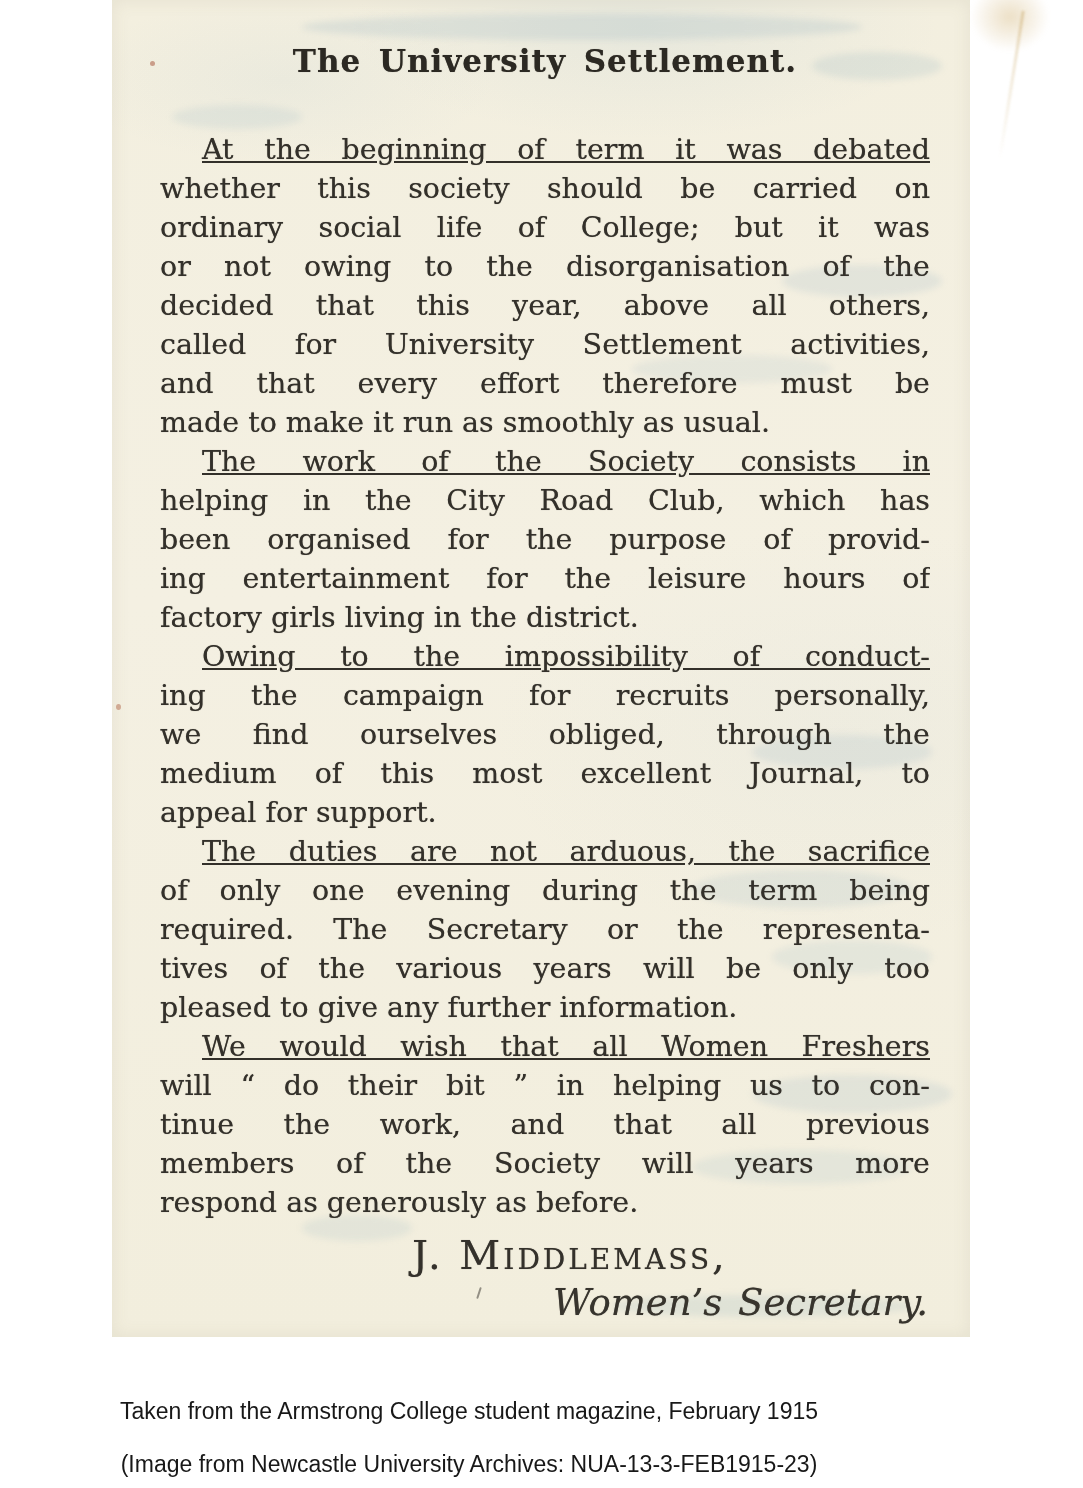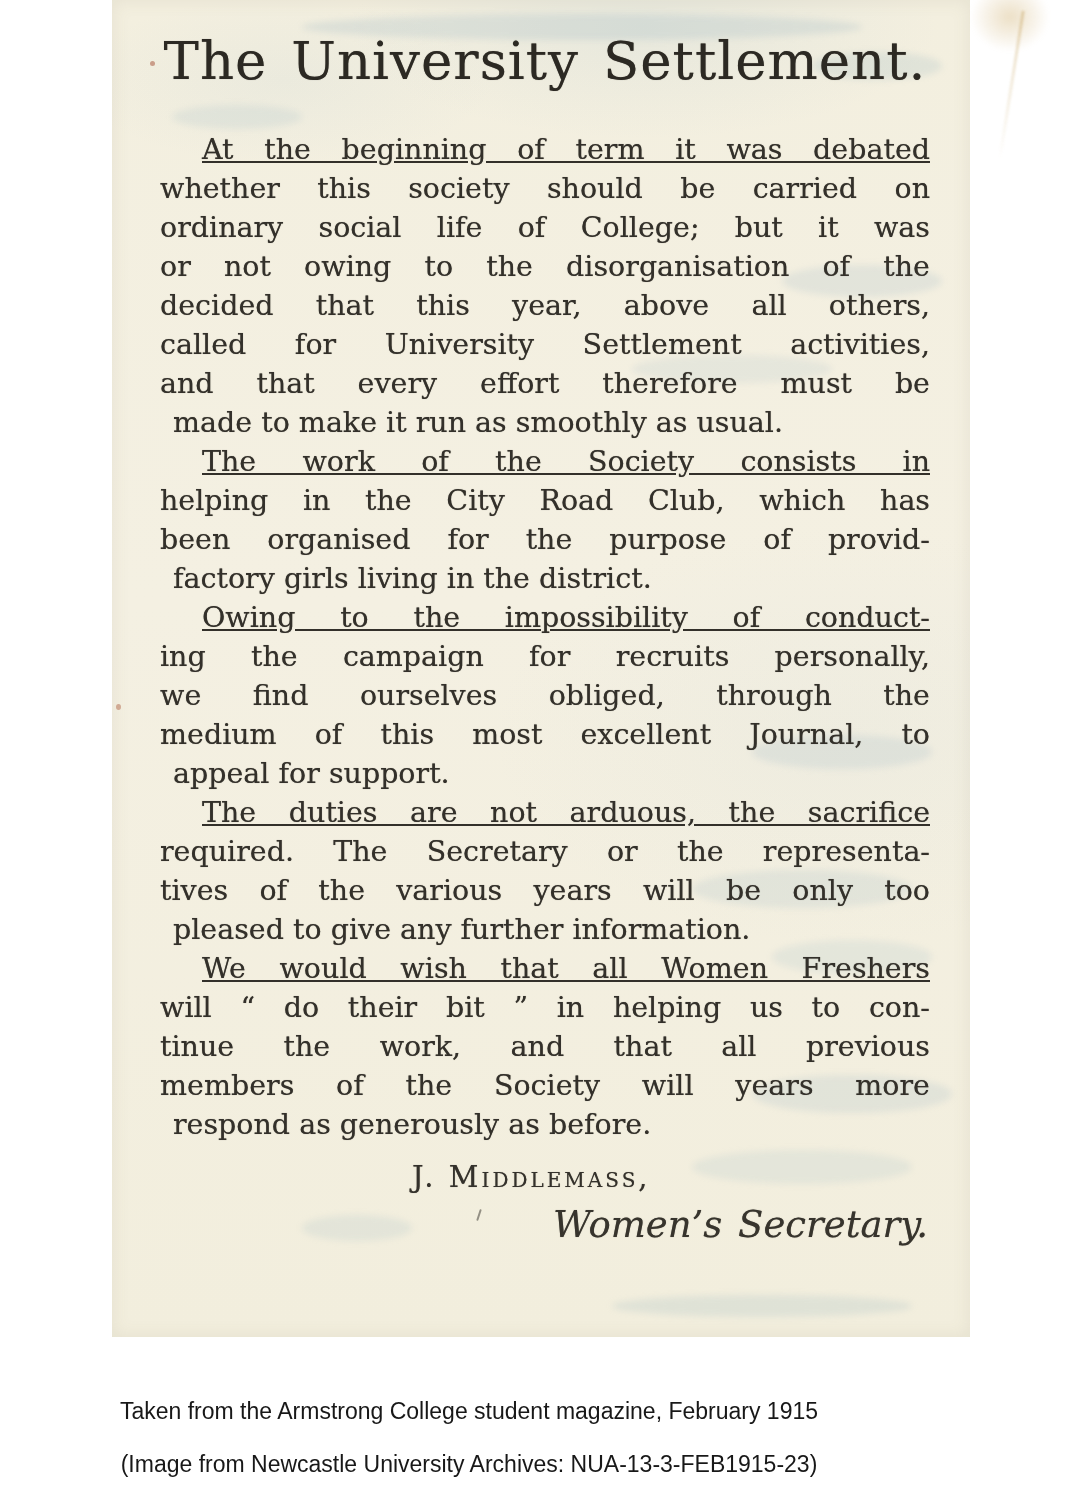--- a/index.html
+++ b/index.html
@@ -26,43 +26,43 @@
   }
   .textblock {
     position: absolute;
     left: 48px; top: 36px;
     width: 770px;
     color: #33302a;
     text-shadow: 0 0 0.7px rgba(45,41,34,0.65);
   }
   .title {
     height: 94px;
-    font-size: 53px;
+    font-size: 31px;
     line-height: 50px;
-    font-weight: 400;
+    font-weight: 700;
     text-align: center;
     letter-spacing: 1px;
     color: #2c2923;
     word-spacing: 6px;
   }
   .bodyline {
     font-size: 28.5px;
     line-height: 39px;
     height: 39px;
     text-align: justify;
     text-align-last: justify;
     white-space: normal;
     overflow: hidden;
   }
   .bodyline.first { text-indent: 42px; text-decoration: underline; }
-  .bodyline.last { text-align-last: left; margin-left: 13px; }
+  .bodyline.last { text-align-last: left; }
   .sig-name {
     margin-top: 14px;
     padding-left: 252px;
-    font-size: 29px;
+    font-size: 40px;
     line-height: 39px;
     font-variant: small-caps;
     letter-spacing: 3px;
     color: #34312b;
   }
   .sig-role {
     position: relative;
     margin-top: 6px;
     font-size: 37px;
     line-height: 44px;
@@ -150,29 +150,31 @@
       <div class="bodyline">ordinary social life of College; but it was</div>
       <div class="bodyline">or not owing to the disorganisation of the</div>
       <div class="bodyline">decided that this year, above all others,</div>
       <div class="bodyline">called for University Settlement activities,</div>
       <div class="bodyline">and that every effort therefore must be</div>
       <div class="bodyline last">made to make it run as smoothly as usual.</div>
 
       <div class="bodyline first">The work of the Society consists in</div>
       <div class="bodyline">helping in the City Road Club, which has</div>
       <div class="bodyline">been organised for the purpose of provid-</div>
+      <div class="bodyline">ing entertainment for the leisure hours of</div>
       <div class="bodyline last">factory girls living in the district.</div>
 
       <div class="bodyline first">Owing to the impossibility of conduct-</div>
       <div class="bodyline">ing the campaign for recruits personally,</div>
       <div class="bodyline">we find ourselves obliged, through the</div>
       <div class="bodyline">medium of this most excellent Journal, to</div>
       <div class="bodyline last">appeal for support.</div>
 
       <div class="bodyline first">The duties are not arduous, the sacrifice</div>
+      <div class="bodyline">of only one evening during the term being</div>
       <div class="bodyline">required.  The Secretary or the representa-</div>
       <div class="bodyline">tives of the various years will be only too</div>
       <div class="bodyline last">pleased to give any further information.</div>
 
       <div class="bodyline first">We would wish that all Women Freshers</div>
       <div class="bodyline">will “ do their bit ” in helping us to con-</div>
       <div class="bodyline">tinue the work, and that all previous</div>
       <div class="bodyline">members of the Society will years more</div>
       <div class="bodyline last">respond as generously as before.</div>
 

